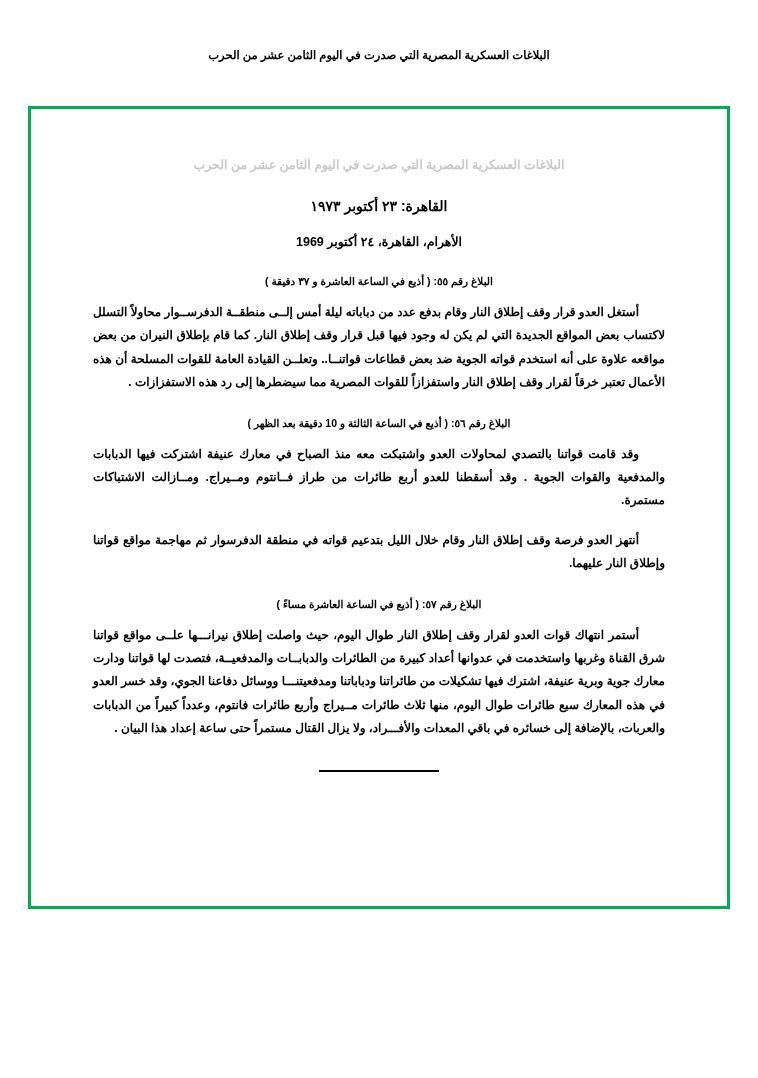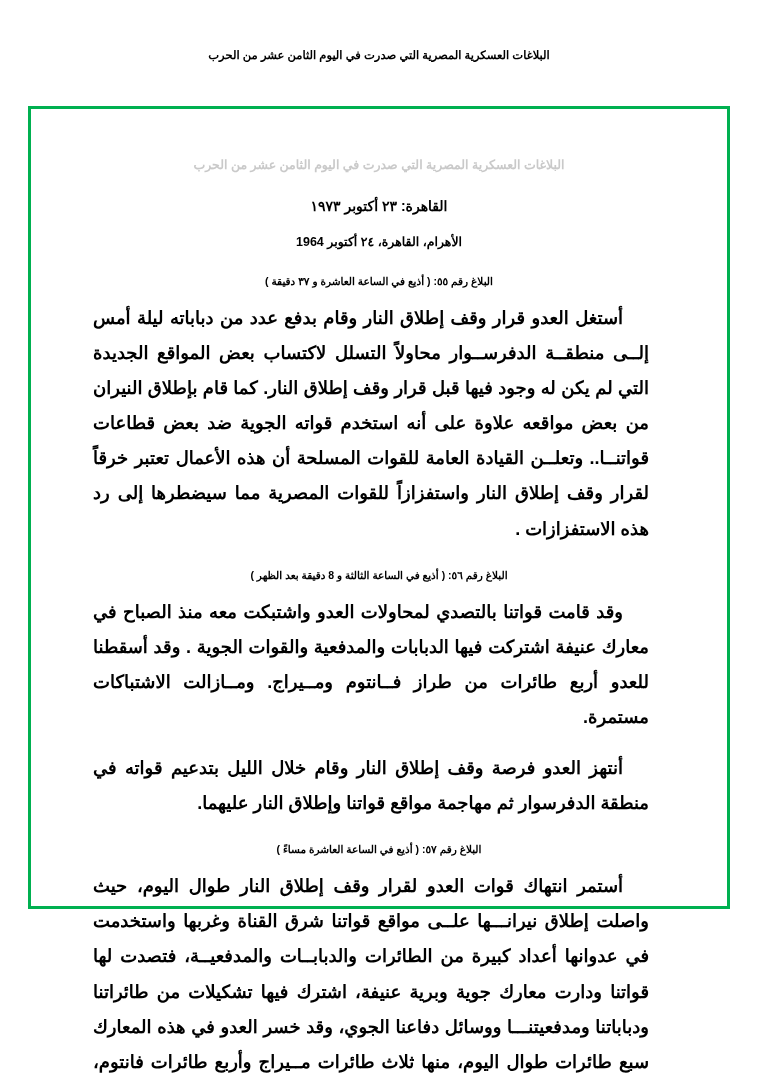--- a/index.html
+++ b/index.html
@@ -64,26 +64,26 @@
     font-weight: bold;
     margin: 0 0 26px 0;
   }
   .bulletin-head {
     font-size: 10.5px;
     font-weight: bold;
     text-align: center;
     margin: 12px 0 14px 0;
   }
   .para {
-    font-size: 18px;
+    font-size: 12px;
     font-weight: bold;
     line-height: 1.95;
     text-align: justify;
     text-justify: inter-word;
-    margin: 0 16px 16px 0;
+    margin: 0 0 16px 0;
     text-indent: 26px;
   }
   .block {
     margin-bottom: 22px;
   }
   .rule {
     width: 120px;
     height: 0;
     border-top: 2px solid #000;
     margin: 30px auto 0 auto;
@@ -95,29 +95,29 @@
 <div class="page">
 
   <div class="page-header">البلاغات العسكرية المصرية التي صدرت في اليوم الثامن عشر من الحرب</div>
 
   <div class="frame" style="border-color: rgb(0, 176, 80);">
     <div class="frame-inner">
 
       <div class="watermark-title">البلاغات العسكرية المصرية التي صدرت في اليوم الثامن عشر من الحرب</div>
 
       <div class="doc-title">القاهرة: ٢٣ أكتوبر ١٩٧٣</div>
-      <div class="doc-source">الأهرام، القاهرة، ٢٤ أكتوبر 1964</div>
+      <div class="doc-source">الأهرام، القاهرة، ٢٤ أكتوبر 1969</div>
 
       <div class="block">
         <div class="bulletin-head">البلاغ رقم ٥٥: ( أذيع في الساعة العاشرة و ٣٧ دقيقة )</div>
         <p class="para">أستغل العدو قرار وقف إطلاق النار وقام بدفع عدد من دباباته ليلة أمس إلــى منطقــة الدفرســوار محاولاً التسلل لاكتساب بعض المواقع الجديدة التي لم يكن له وجود فيها قبل قرار وقف إطلاق النار. كما قام بإطلاق النيران من بعض مواقعه علاوة على أنه استخدم قواته الجوية ضد بعض قطاعات قواتنــا.. وتعلــن القيادة العامة للقوات المسلحة أن هذه الأعمال تعتبر خرقاً لقرار وقف إطلاق النار واستفزازاً للقوات المصرية مما سيضطرها إلى رد هذه الاستفزازات .</p>
       </div>
 
       <div class="block">
-        <div class="bulletin-head">البلاغ رقم ٥٦: ( أذيع في الساعة الثالثة و 8 دقيقة بعد الظهر )</div>
+        <div class="bulletin-head">البلاغ رقم ٥٦: ( أذيع في الساعة الثالثة و 10 دقيقة بعد الظهر )</div>
         <p class="para">وقد قامت قواتنا بالتصدي لمحاولات العدو واشتبكت معه منذ الصباح في معارك عنيفة اشتركت فيها الدبابات والمدفعية والقوات الجوية . وقد أسقطنا للعدو أربع طائرات من طراز فــانتوم ومــيراج. ومــازالت الاشتباكات مستمرة.</p>
         <p class="para">أنتهز العدو فرصة وقف إطلاق النار وقام خلال الليل بتدعيم قواته في منطقة الدفرسوار ثم مهاجمة مواقع قواتنا وإطلاق النار عليهما.</p>
       </div>
 
       <div class="block">
         <div class="bulletin-head">البلاغ رقم ٥٧: ( أذيع في الساعة العاشرة مساءً )</div>
         <p class="para">أستمر انتهاك قوات العدو لقرار وقف إطلاق النار طوال اليوم، حيث واصلت إطلاق نيرانـــها علــى مواقع قواتنا شرق القناة وغربها واستخدمت في عدوانها أعداد كبيرة من الطائرات والدبابــات والمدفعيــة، فتصدت لها قواتنا ودارت معارك جوية وبرية عنيفة، اشترك فيها تشكيلات من طائراتنا ودباباتنا ومدفعيتنـــا ووسائل دفاعنا الجوي، وقد خسر العدو في هذه المعارك سبع طائرات طوال اليوم، منها ثلاث طائرات مــيراج وأربع طائرات فانتوم، وعدداً كبيراً من الدبابات والعربات، بالإضافة إلى خسائره في باقي المعدات والأفـــراد، ولا يزال القتال مستمراً حتى ساعة إعداد هذا البيان .</p>
       </div>
 
       <div class="rule"></div>

